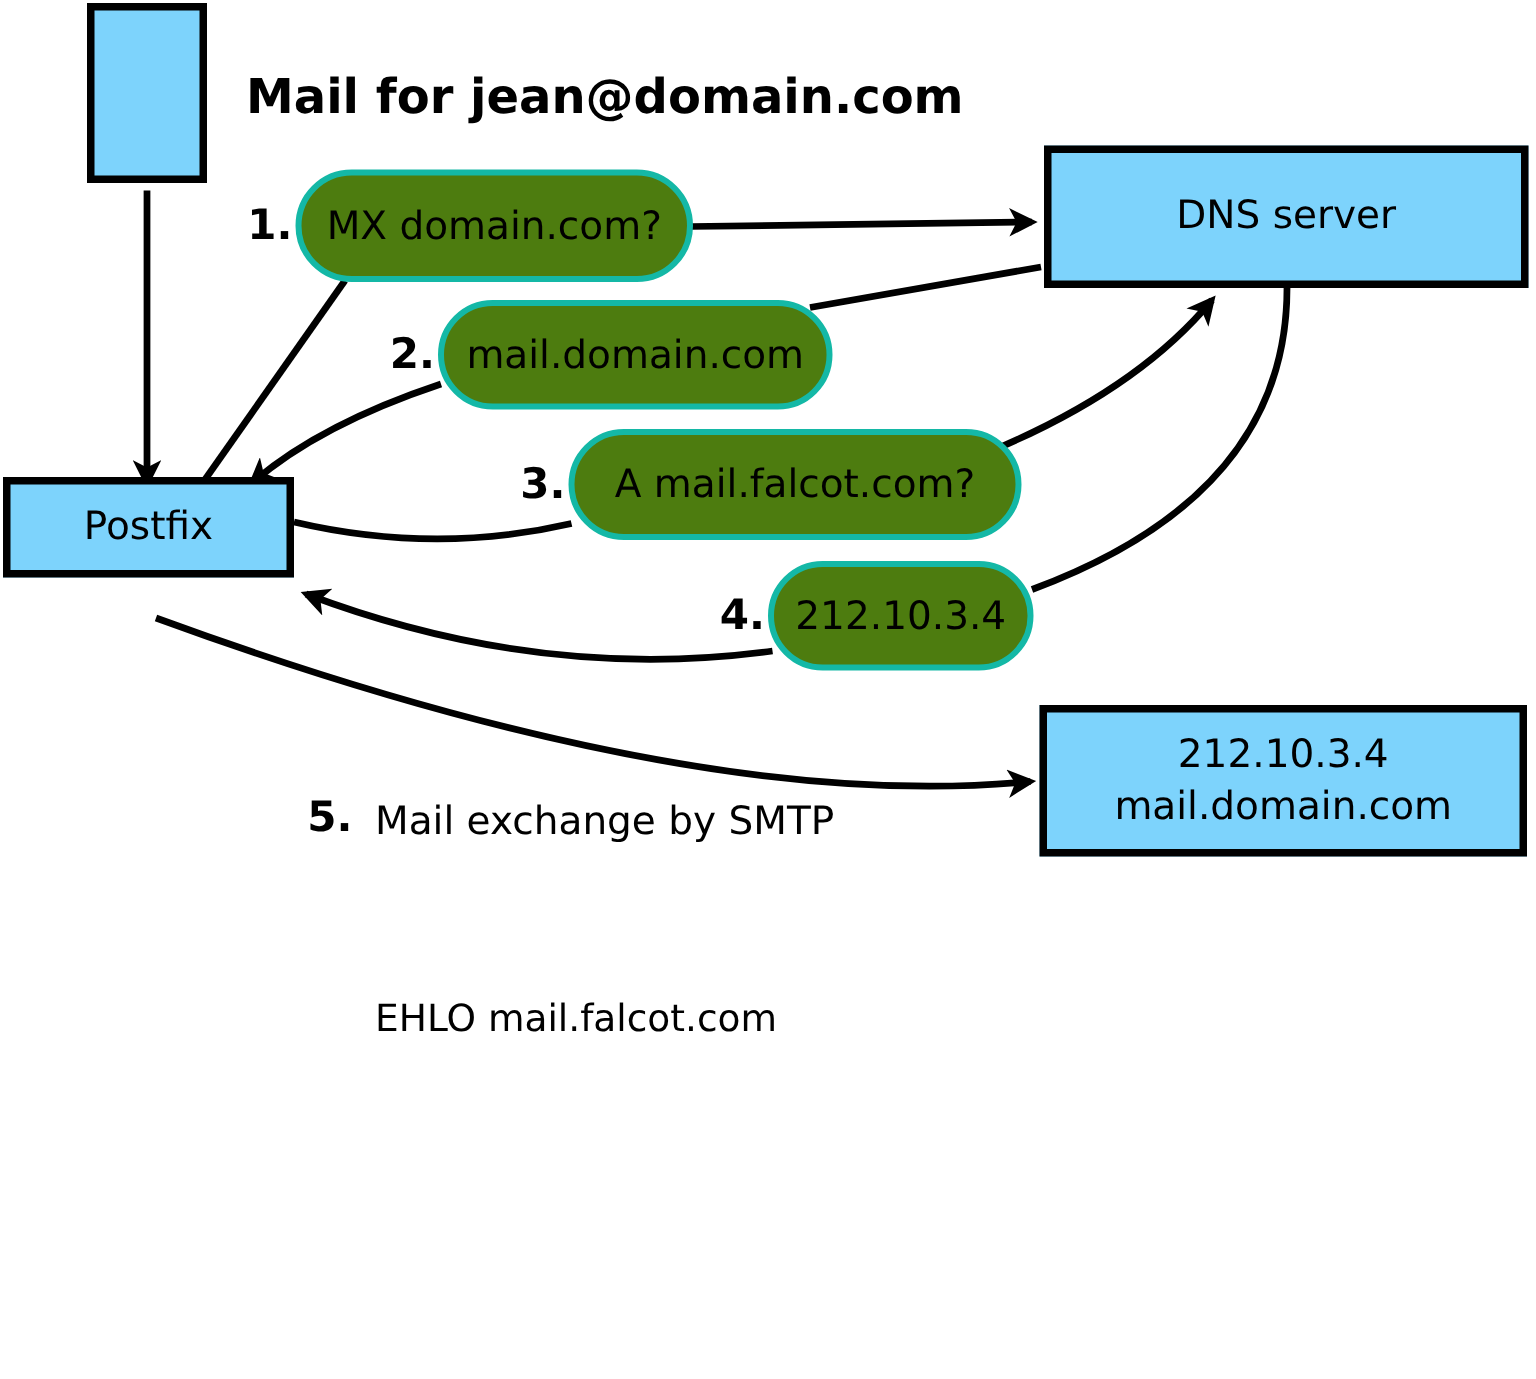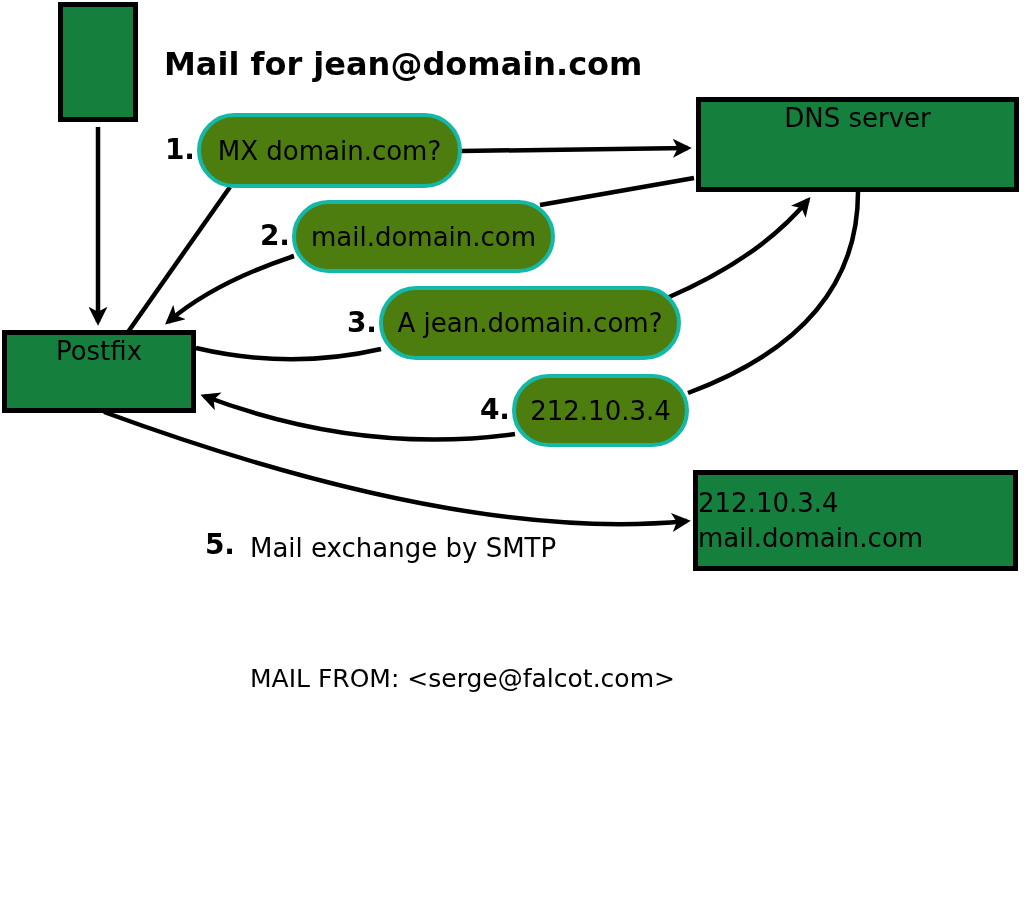--- a/index.html
+++ b/index.html
@@ -3,22 +3,22 @@
 <meta charset="utf-8">
 <style>
   html,body{margin:0;padding:0;background:#fff;}
   #canvas{
     position:relative;width:1024px;height:919px;background:#ffffff;
     font-family:"DejaVu Sans","Liberation Sans",sans-serif;color:#000;
     overflow:hidden;
   }
   #connectors{position:absolute;left:0;top:0;width:1024px;height:919px;}
   .node{
-    position:absolute;background:#15803d;border:5px solid #000;
-    display:flex;align-items:flex-start;justify-content:center;
+    position:absolute;background:#7dd3fc;border:5px solid #000;
+    display:flex;align-items:center;justify-content:center;
     font-size:26px;line-height:1.25;text-align:center;box-sizing:border-box;
   }
   .pill{
     position:absolute;background:#4d7c0f;border:4px solid #14b8a6;border-radius:38px;
     display:flex;align-items:center;justify-content:center;
     font-size:26px;box-sizing:border-box;
   }
   .stepnum{
     position:absolute;font-weight:bold;font-size:28px;line-height:28px;
     width:44px;text-align:right;
@@ -63,52 +63,52 @@
   </svg>
 
   <div class="node" style="left:58px;top:2px;width:80px;height:120px;"></div>
 
   <div class="title">Mail for jean@domain.com</div>
 
   <div class="node" style="left:696px;top:97px;width:323px;height:95px;">
     <span>DNS server</span>
   </div>
 
-  <div class="node" style="left:2px;top:330px;width:194px;height:83px;">
+  <div class="node" style="left:2px;top:318px;width:194px;height:67px;">
     <span>Postfix</span>
   </div>
 
   <div class="node mail2line" style="left:693px;top:470px;width:325px;height:101px;line-height:35px;">
     <span>212.10.3.4</span>
     <span>mail.domain.com</span>
   </div>
 
   <div class="pill" style="left:197px;top:113px;width:265px;height:75px;">
     <span>MX domain.com?</span>
   </div>
   <div class="pill" style="left:292px;top:200px;width:263px;height:73px;">
     <span>mail.domain.com</span>
   </div>
   <div class="pill" style="left:379px;top:286px;width:302px;height:74px;">
-    <span>A jean.domain.com?</span>
+    <span>A mail.falcot.com?</span>
   </div>
   <div class="pill" style="left:512px;top:374px;width:177px;height:73px;">
     <span>212.10.3.4</span>
   </div>
 
   <div class="stepnum" style="left:151px;top:136px;">1.</div>
   <div class="stepnum" style="left:246px;top:222px;">2.</div>
   <div class="stepnum" style="left:333px;top:309px;">3.</div>
   <div class="stepnum" style="left:466px;top:396px;">4.</div>
   <div class="stepnum" style="left:191px;top:531px;">5.</div>
 
   <div class="step5-label">Mail exchange by SMTP</div>
 
   <div class="smtp">
-    <div class="smtp-line">MAIL FROM: &lt;serge@falcot.com&gt;</div>
+    <div class="smtp-line">EHLO mail.falcot.com</div>
     
     
     
     
     
     
     
   </div>
 
 </div>

